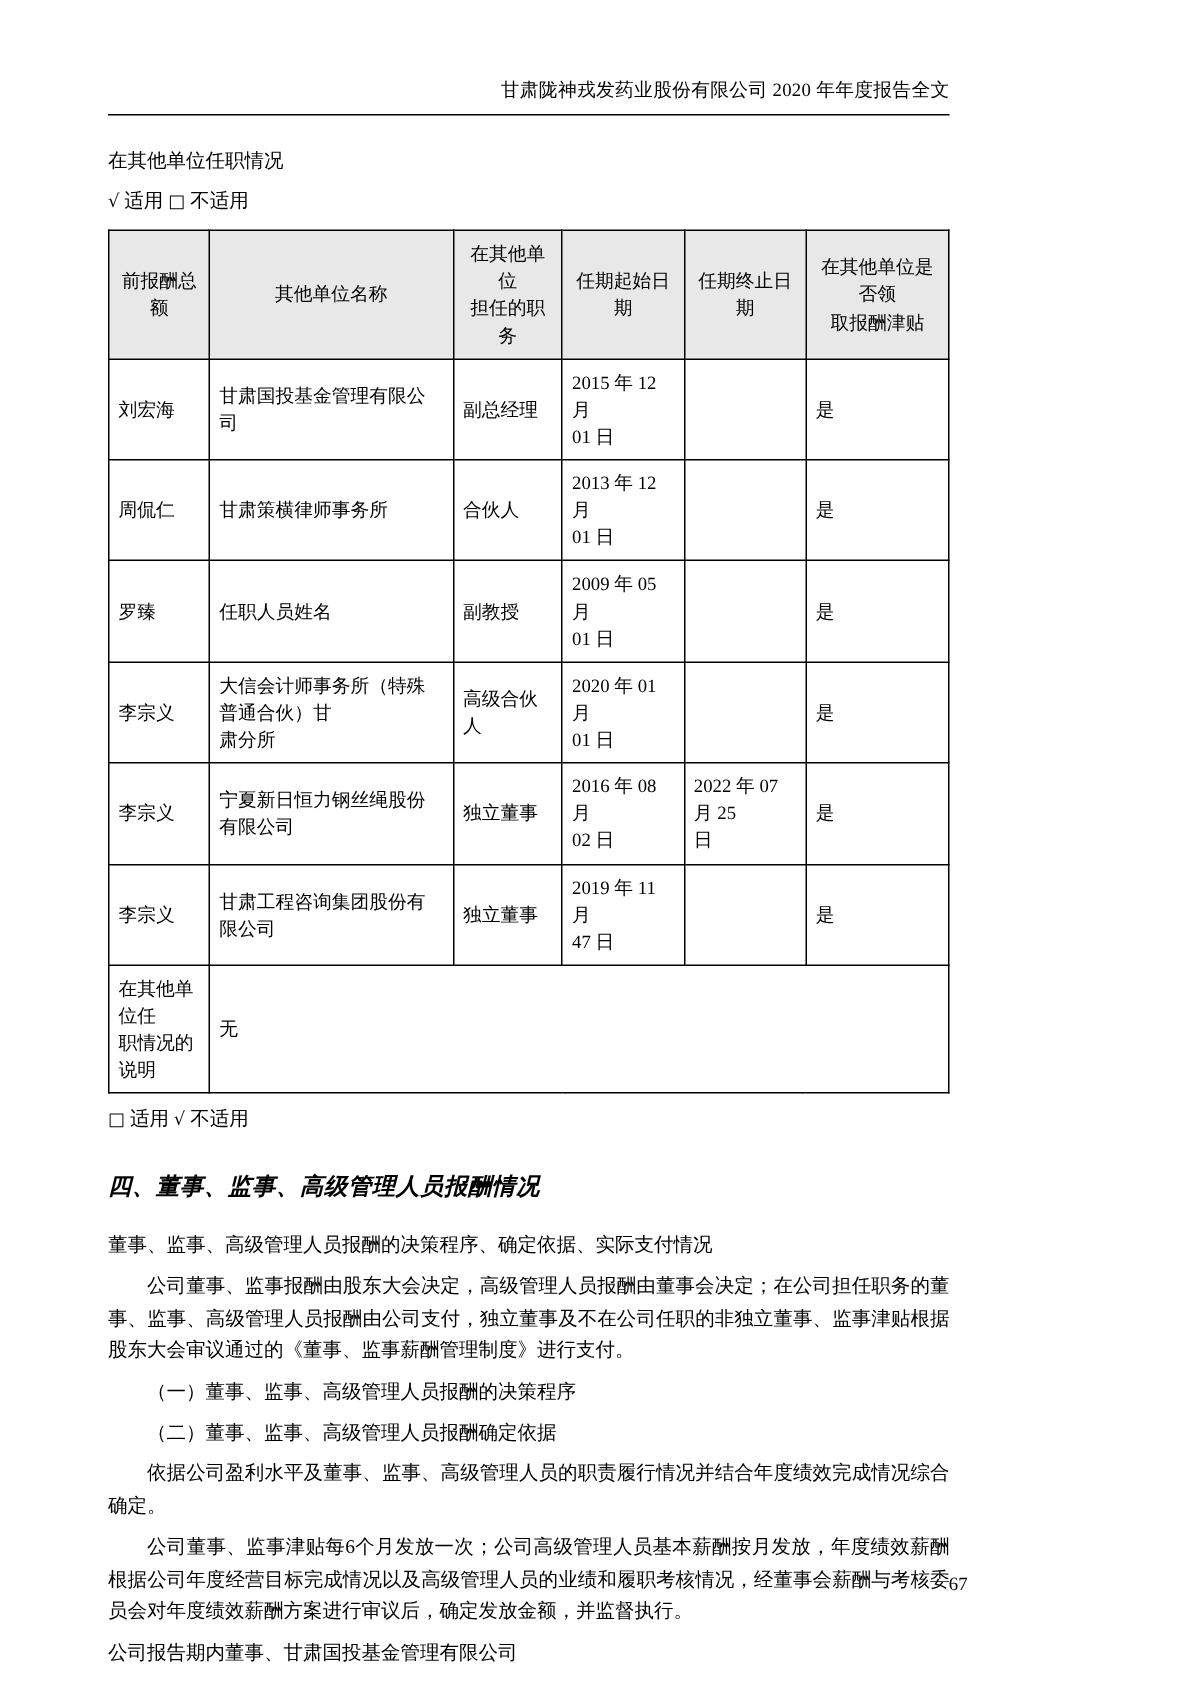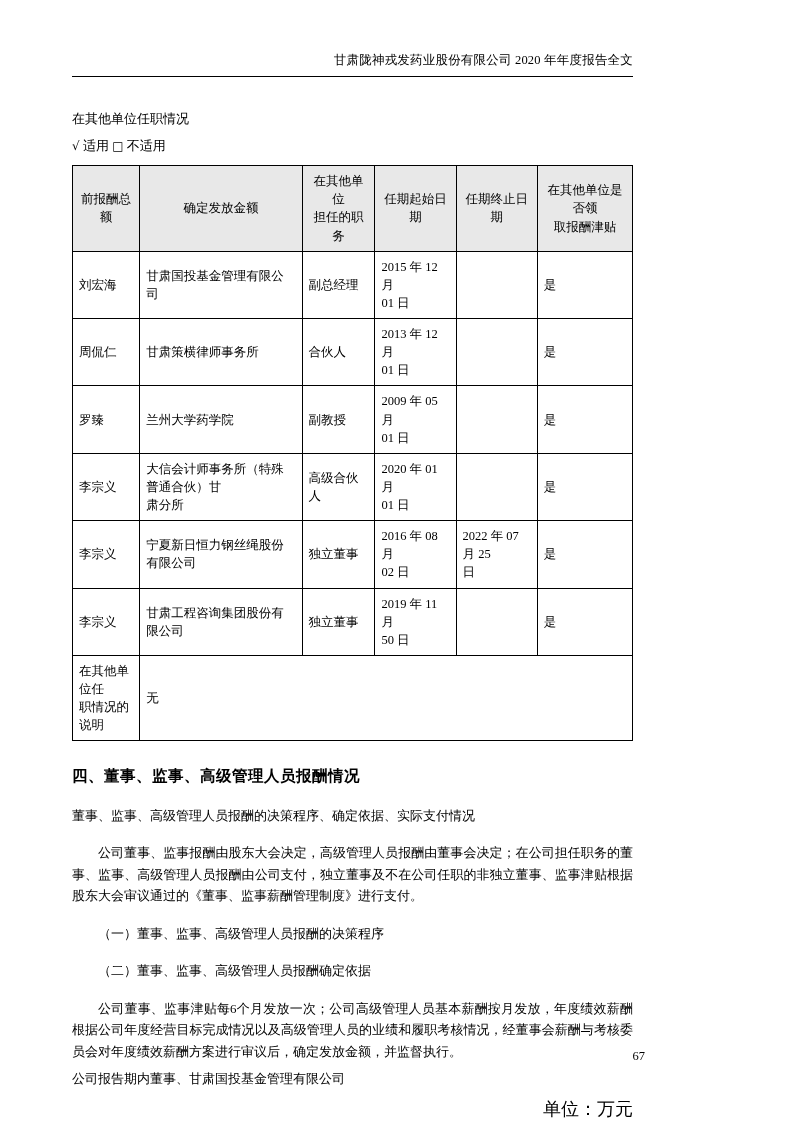--- a/index.html
+++ b/index.html
@@ -36,21 +36,21 @@
     left: 72px;
     right: 72px;
     border-bottom: 1.2px solid #000;
   }
   .content {
     padding-top: 92px;
     font-size: 13px;
     line-height: 1.65;
   }
   .para {
-    margin: 16px 0 6px 0;
+    margin: 4px 0 6px 0;
     font-size: 13px;
   }
   .tight {
     margin: 0 0 2px 0;
   }
   .checkline {
     margin: 0 0 8px 0;
     font-size: 13px;
   }
   .chk {
@@ -77,20 +77,21 @@
     height: 40px;
   }
   .l { text-align: left; }
   .rowh { height: 40px; }
   h2.section {
     font-size: 15.5px;
     font-weight: bold;
     font-family: "Liberation Sans", sans-serif;
     margin: 22px 0 14px 0;
     letter-spacing: 0.5px;
+    font-style: italic;
   }
   .indent1 { text-indent: 2em; }
   .just {
     text-align: justify;
     text-justify: inter-ideograph;
   }
   .unit {
     text-align: right;
     font-size: 18px;
     margin: 6px 0 4px 0;
@@ -129,21 +130,21 @@
         <col style="width:12%">
         <col style="width:29%">
         <col style="width:13%">
         <col style="width:14.5%">
         <col style="width:14.5%">
         <col style="width:17%">
       </colgroup>
       <thead>
         <tr>
           <td>前报酬总额</td>
-          <td>确定发放金额</td>
+          <td>其他单位名称</td>
           <td>
             <div>在其他单位</div>
             <div>担任的职务</div>
           </td>
           <td>任期起始日期</td>
           <td>任期终止日期</td>
           <td>
             <div>在其他单位是否领</div>
             <div>取报酬津贴</div>
           </td>
@@ -167,21 +168,21 @@
           <td class="l">合伙人</td>
           <td class="l">
             <div>2013 年 12 月</div>
             <div>01 日</div>
           </td>
           <td class="l"></td>
           <td class="l">是</td>
         </tr>
         <tr class="rowh">
           <td class="l">罗臻</td>
-          <td class="l">兰州大学药学院</td>
+          <td class="l">任职人员姓名</td>
           <td class="l">副教授</td>
           <td class="l">
             <div>2009 年 05 月</div>
             <div>01 日</div>
           </td>
           <td class="l"></td>
           <td class="l">是</td>
         </tr>
         <tr class="rowh">
           <td class="l">李宗义</td>
@@ -210,45 +211,52 @@
             <div>日</div>
           </td>
           <td class="l">是</td>
         </tr>
         <tr class="rowh">
           <td class="l">李宗义</td>
           <td class="l">甘肃工程咨询集团股份有限公司</td>
           <td class="l">独立董事</td>
           <td class="l">
             <div>2019 年 11 月</div>
-            <div>50 日</div>
+            <div>47 日</div>
           </td>
           <td class="l"></td>
           <td class="l">是</td>
         </tr>
         <tr class="rowh">
           <td class="l">
             <div>在其他单位任</div>
             <div>职情况的说明</div>
           </td>
           <td class="l" colspan="5">无</td>
         </tr>
       </tbody>
     </table>
 
 
+    <p class="checkline">
+      <span class="chk">□</span>
+      <span>适用</span>
+      <span class="chk">√</span>
+      <span>不适用</span>
+    </p>
 
     <h2 class="section">四、董事、监事、高级管理人员报酬情况</h2>
 
     <p class="para">董事、监事、高级管理人员报酬的决策程序、确定依据、实际支付情况</p>
 
     <p class="para indent1 just">公司董事、监事报酬由股东大会决定，高级管理人员报酬由董事会决定；在公司担任职务的董事、监事、高级管理人员报酬由公司支付，独立董事及不在公司任职的非独立董事、监事津贴根据股东大会审议通过的《董事、监事薪酬管理制度》进行支付。</p>
     <p class="para indent1">（一）董事、监事、高级管理人员报酬的决策程序</p>
 
     <p class="para indent1">（二）董事、监事、高级管理人员报酬确定依据</p>
+    <p class="para indent1 just">依据公司盈利水平及董事、监事、高级管理人员的职责履行情况并结合年度绩效完成情况综合确定。</p>
 
     <p class="para indent1 just">公司董事、监事津贴每6个月发放一次；公司高级管理人员基本薪酬按月发放，年度绩效薪酬根据公司年度经营目标完成情况以及高级管理人员的业绩和履职考核情况，经董事会薪酬与考核委员会对年度绩效薪酬方案进行审议后，确定发放金额，并监督执行。</p>
 
     <p class="para tight">公司报告期内董事、甘肃国投基金管理有限公司</p>
 
     <p class="unit">单位：万元</p>
 
     <table class="doc">
       <colgroup>
         <col style="width:14%">

